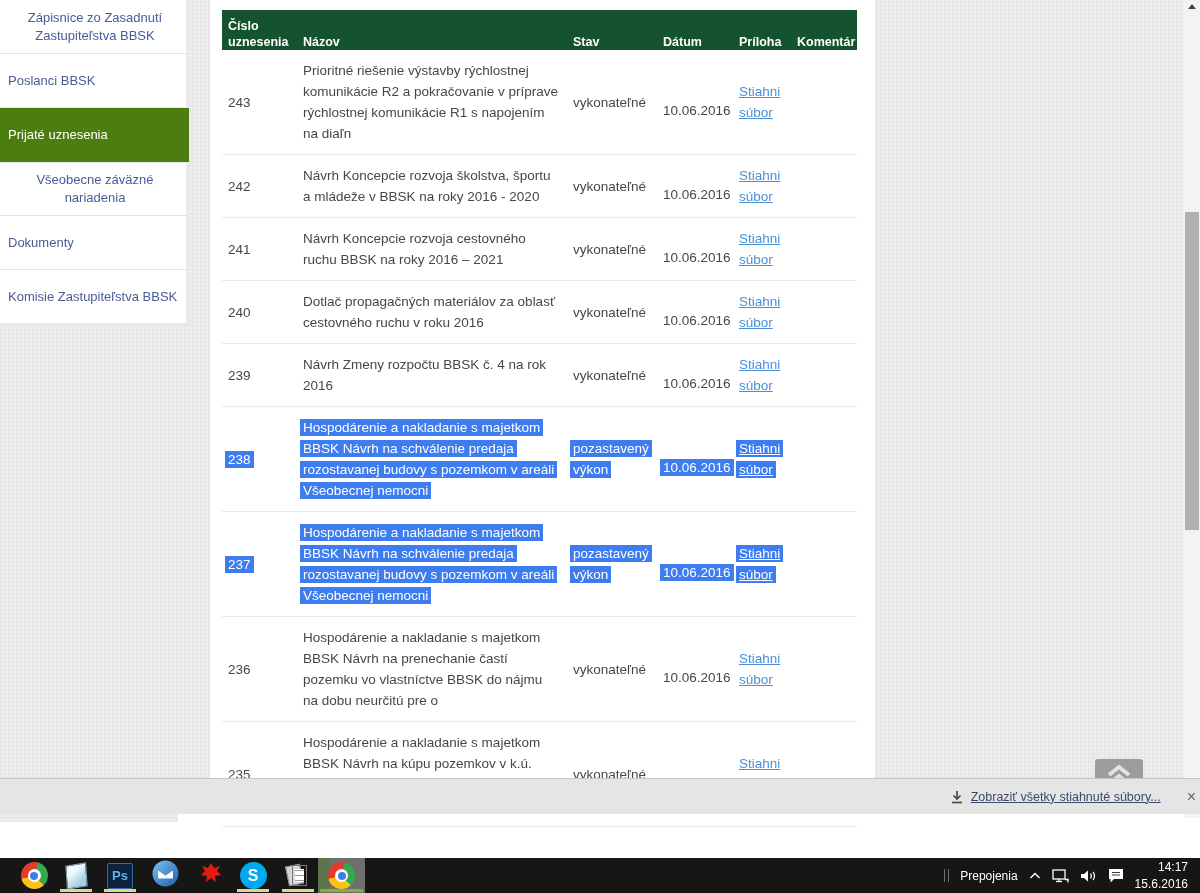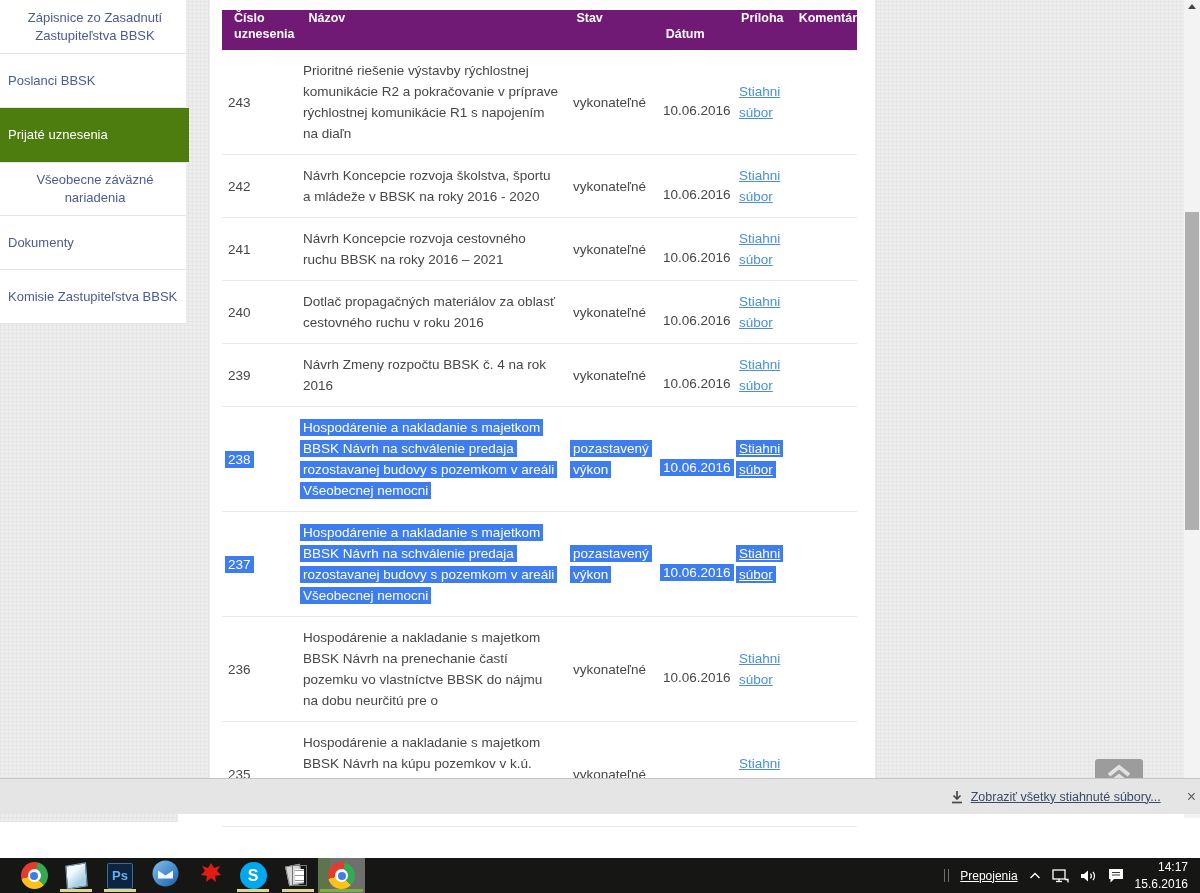--- a/index.html
+++ b/index.html
@@ -21,22 +21,22 @@
   .sidebar { position:absolute; left:0; top:0; width:186px; background:#fff; z-index:2; }
   .side-item { height:54px; display:flex; align-items:center; padding:6px 4px 6px 8px;
     border-bottom:1px solid #e4e4e4; cursor:pointer;text-align:center; }
   .side-label { font-size:13px; line-height:1.35; color:#4a5b96; }
   .side-item.active { background:#4d7c0f; width:189px; border-bottom:none; }
   .side-item.active + .side-item { border-top:1px solid #e4e4e4; }
   .side-item.active .side-label { color:#ffffff; }
 
   
   .card { position:absolute; left:210px; top:0; width:665px; height:818px; background:#fff; z-index:2; }
-  .thead { margin:10px 18px 0 12px; height:40px; background:#701a75;
-    display:flex; align-items:flex-start; padding-left:12px; }
+  .thead { margin:10px 18px 0 12px; height:40px; background:#14532d;
+    display:flex; align-items:flex-end; padding-left:6px; }
   .thead .c { color:#fff; font-weight:bold; font-size:12.5px; line-height:1.3; }
   .tbody { margin:0 18px 0 12px; }
   .row { display:flex; align-items:center; border-bottom:1px solid #eaeaea;
     padding:10px 0 10px 6px; font-size:13.5px; color:#474747; }
   .c { line-height:21px; }
   .c-num  { width:75px; }
   .c-name { width:258px; margin-right:12px; }
   .c-stav { width:90px; }
   .c-date { width:76px;margin-top:16px; }
   .c-att  { width:58px; }
@@ -96,21 +96,21 @@
     background:#d7d7d7; border:1px solid #8a8a8a; transform:rotate(-12deg); }
   .ic-doc .sheet-front { position:absolute; left:6px; top:2px; width:15px; height:21px;
     background:#fff; border:1px solid #777;
     background-image:repeating-linear-gradient(180deg, transparent 0 4px, #9a9a9a 4px 5px);
     background-clip:content-box; padding:3px 2px; }
 
   
   .tray { position:absolute; right:0; top:0; height:35px; display:flex; align-items:center;
     gap:11px; padding-right:12px; color:#fff; }
   .tray-divider { width:5px; height:13px; border-left:1px solid #6f6f6f; border-right:1px solid #6f6f6f; }
-  .tray-label { font-size:12px; cursor:pointer;text-decoration:underline; }
+  .tray-label { font-size:12px; cursor:pointer; }
   .tray-btn { display:flex; align-items:center; cursor:pointer; }
   .clock { font-size:12px; line-height:1.35; text-align:right; cursor:pointer; }
 </style>
 </head>
 <body>
 
 <div class="screen">
 
   <div class="page">
 

